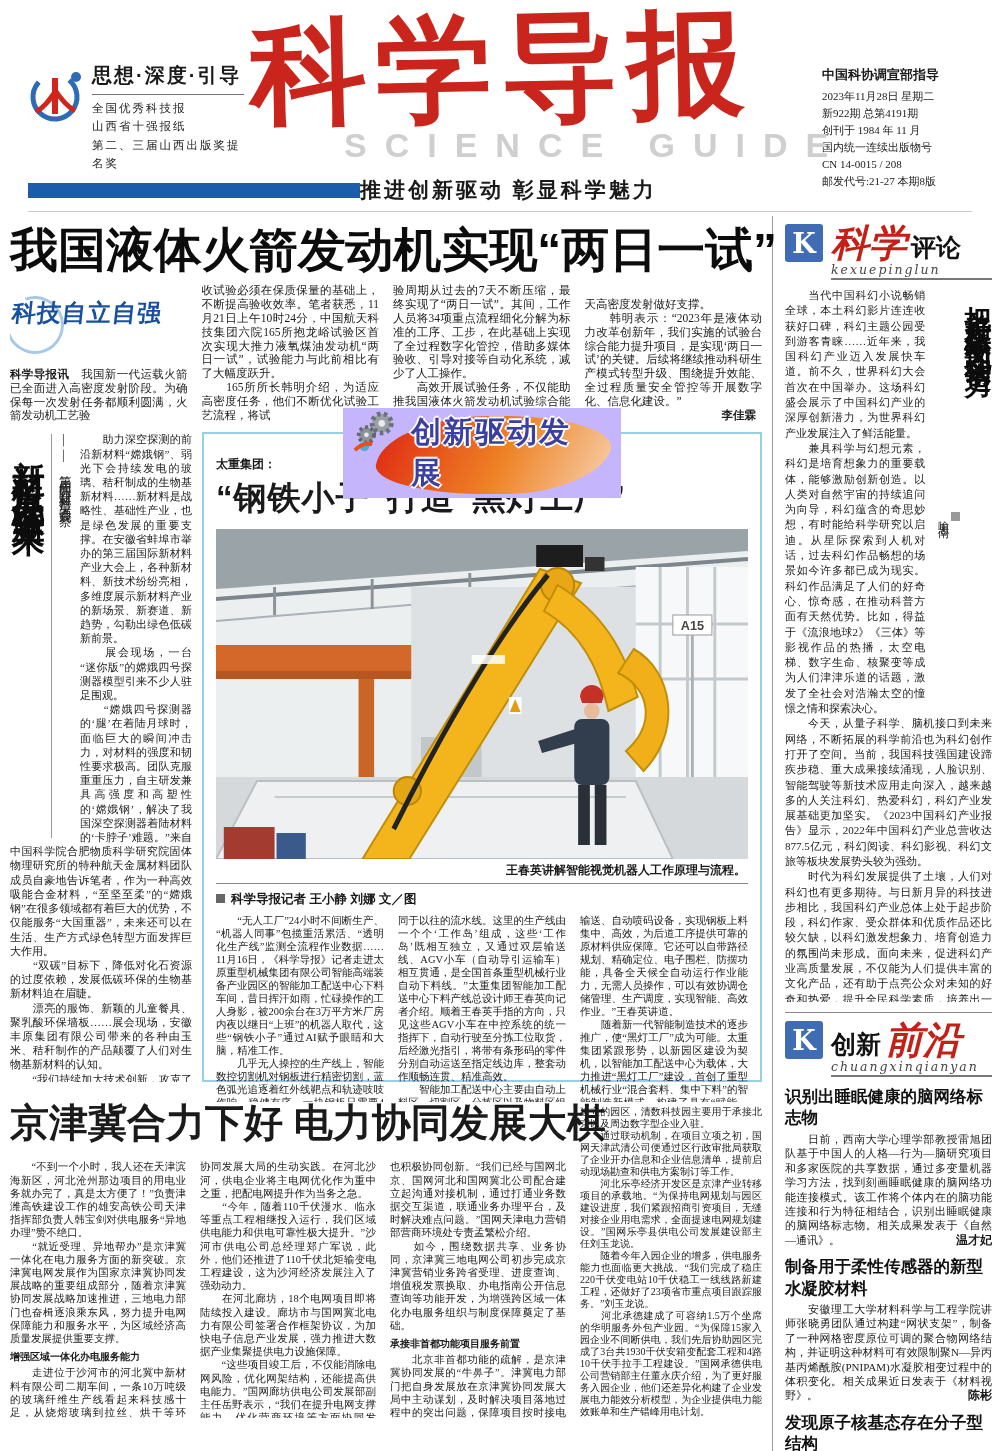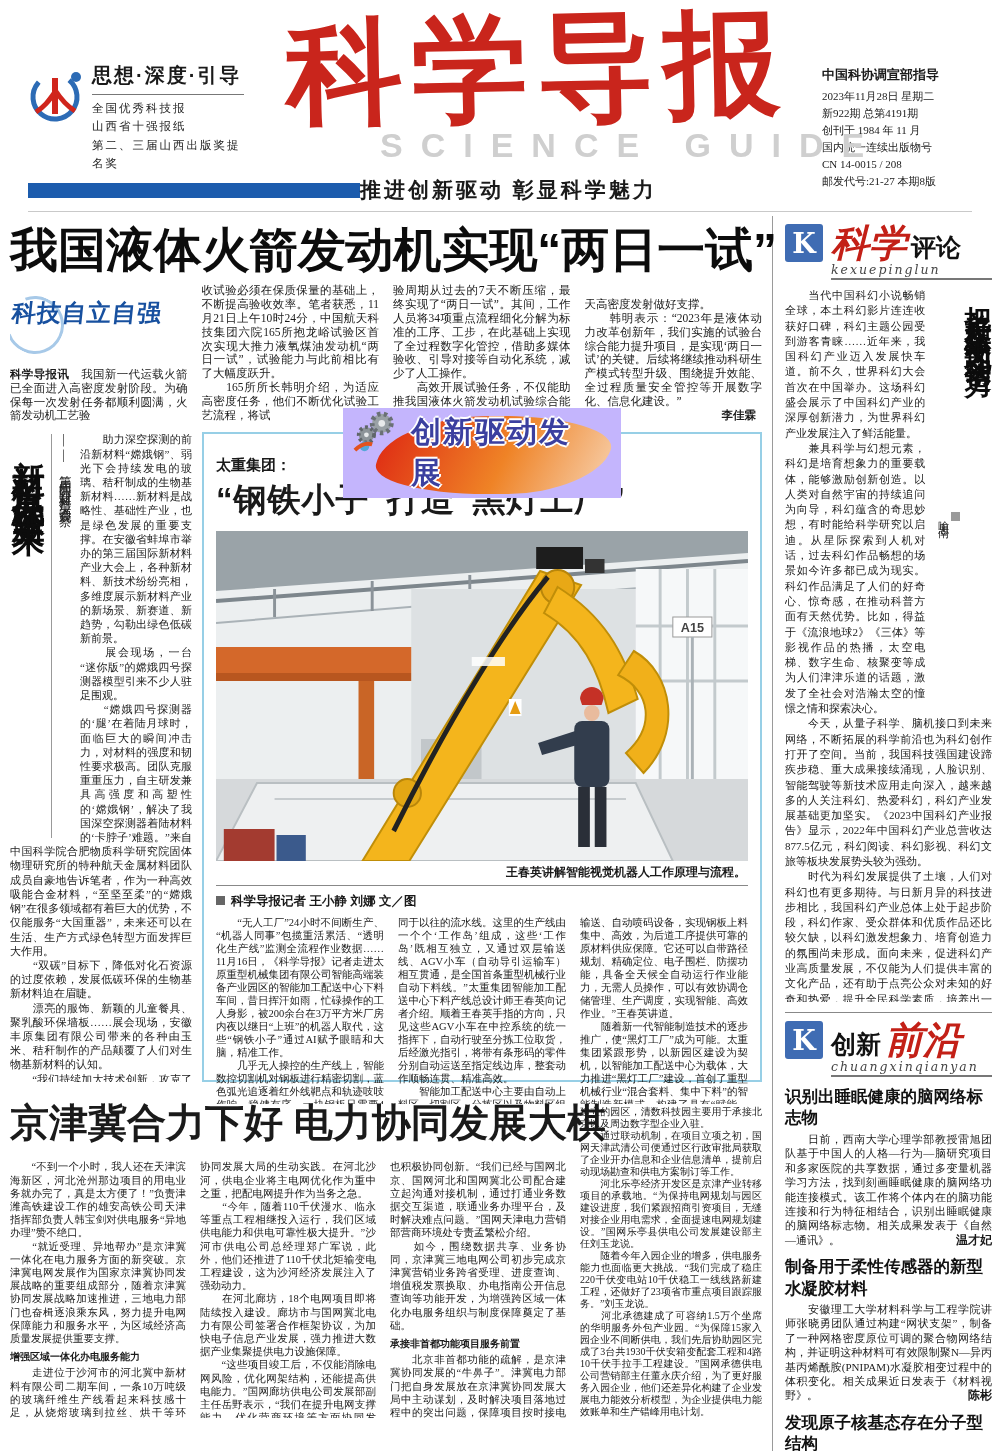--- a/index.html
+++ b/index.html
@@ -1,20 +1,20 @@
 <!DOCTYPE html>
 <html lang="zh"><head>
 <meta charset="utf-8">
 <style>
   html,body{margin:0;padding:0;background:#f2f2f2;}
   .page{width:1000px;height:1451px;margin:0 auto;background:#ffffff;overflow:hidden;
         font-family:"Liberation Serif",serif;color:#1a1a1a;position:relative;}
 
   
-  .masthead{display:flex;padding:14px 26px 0 26px;height:158px;position:relative;gap:36px;}
+  .masthead{display:flex;padding:14px 26px 0 26px;height:158px;position:relative;}
   .mh-left{width:218px;position:relative;padding-top:48px;flex:none;}
   .mh-logo{position:absolute;left:0;top:52px;width:60px;height:60px;}
   .mh-slogan{margin-left:66px;font-size:20px;font-weight:700;letter-spacing:2px;
              border-bottom:1px solid #777;padding-bottom:5px;font-family:"Liberation Sans",sans-serif;}
   .mh-awards{margin-left:66px;font-size:11.5px;line-height:1.6;letter-spacing:2px;white-space:pre-line;margin-top:4px;}
   .mh-center{flex:1;position:relative;}
   .mh-en{position:absolute;left:100px;top:112px;font-size:34px;letter-spacing:18px;color:#cfcfcf;
          font-weight:700;font-family:Liberation Sans, sans-serif;white-space:nowrap;}
   .mh-title{position:absolute;left:6px;top:-16px;font-size:116px;line-height:1.2;font-weight:900;color:#c9251c;
             font-family:"DejaVu Serif",serif;letter-spacing:10px;white-space:nowrap;transform:rotate(-1.2deg);}
@@ -59,21 +59,21 @@
   .mid-box{flex:1;border:2px solid #97cfe6;position:relative;padding:20px 12px 6px 12px;}
   .banner{position:absolute;top:-26px;left:50%;transform:translateX(-50%);display:flex;
           background:#c4b5fd;padding:0 10px;z-index:3;}
   .banner-gears{width:46px;height:46px;flex:none;margin-right:-6px;z-index:2;}
   .banner-text{position:relative;font-size:30px;font-weight:900;color:#3b3f9f;letter-spacing:2px;
                font-family:"Liberation Sans",sans-serif;padding:4px 14px 4px 18px;
                text-shadow:2px 0 0 #fff,-2px 0 0 #fff,0 2px 0 #fff,0 -2px 0 #fff,1px 1px 0 #fff,-1px -1px 0 #fff;z-index:1;}
   .banner-flame{position:absolute;left:-14px;right:2px;top:8px;bottom:4px;z-index:-1;
                 background:linear-gradient(100deg,#df2e14,#ef8326 55%,#f6c9a0);
                 border-radius:50% 60% 45% 60%/65% 50% 65% 45%;transform:skewX(-18deg);}
-  .mid-kicker{font-size:15px;font-weight:700;font-family:"Liberation Sans",sans-serif;margin-top:2px;}
+  .mid-kicker{font-size:12px;font-weight:700;font-family:"Liberation Sans",sans-serif;margin-top:2px;}
   .mid-headline{font-size:33px;font-weight:900;letter-spacing:1px;margin:3px 0 8px 0;
                 font-family:"Liberation Sans",sans-serif;white-space:nowrap;}
   .photo{width:100%;height:330px;display:block;}
   .caption{text-align:right;font-size:12px;font-weight:700;border-bottom:1px solid #888;
            padding:3px 2px 4px 0;font-family:"Liberation Sans",sans-serif;}
   .mid-byline{font-size:12.5px;font-weight:700;margin:7px 0 6px 0;font-family:"Liberation Sans",sans-serif;}
   .sq{display:inline-block;width:9px;height:9px;background:#666;margin-right:6px;}
   .mid-cols{display:flex;gap:14px;height:188px;overflow:hidden;}
   .mid-col{flex:1;font-size:10.5px;line-height:13px;text-align:justify;overflow:hidden;white-space:pre-line;}
 

